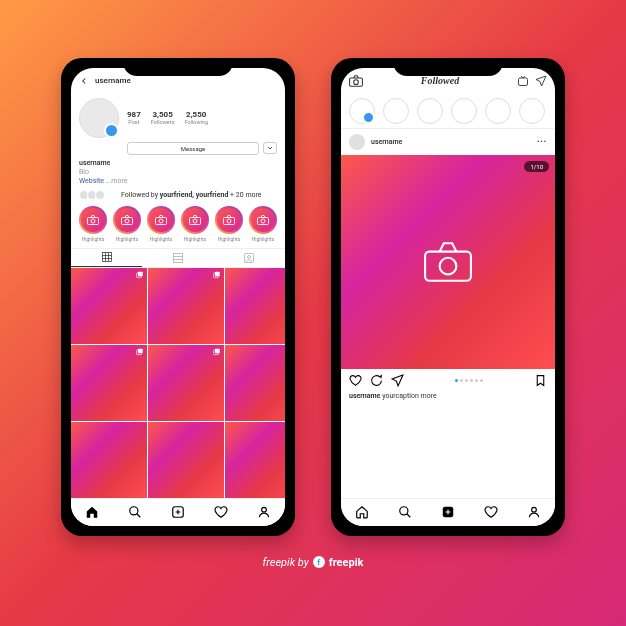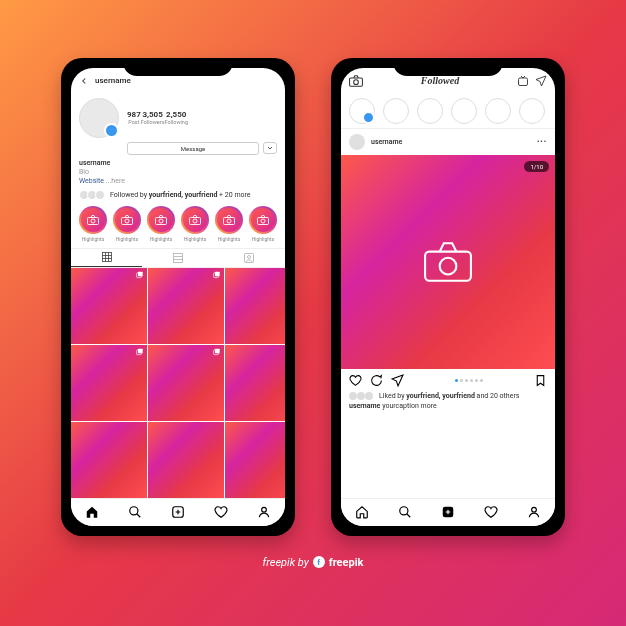--- a/index.html
+++ b/index.html
@@ -8,21 +8,21 @@
 .phone{width:234px;height:478px;background:#000;border-radius:21px;padding:10px;box-shadow:0 8px 18px rgba(0,0,0,.25);position:relative}
 .notch{position:absolute;left:50%;top:0;transform:translateX(-50%);width:110px;height:18px;background:#000;border-radius:0 0 14px 14px;z-index:3}
 .screen{width:100%;height:100%;background:#fff;border-radius:22px;overflow:hidden;display:flex;flex-direction:column;font-size:7px;color:#333}
 .ig-grad{background:linear-gradient(135deg,#fd5949,#d6249f,#e63946,#ff4e50)}
 
 .p-header{display:flex;align-items:center;gap:6px;height:26px;padding:0 8px}
 .back-ic{width:10px;height:10px;display:flex;align-items:center;justify-content:center}
 .p-stats{display:flex;align-items:center;gap:8px;padding:4px 8px}
 .avatar{width:40px;height:40px;border-radius:50%;background:#e9e9e9;border:1px solid #ddd;position:relative;flex-shrink:0}
 .avatar::after{content:"";position:absolute;right:-1px;bottom:-1px;width:11px;height:11px;border-radius:50%;background:#3897f0;border:2px solid #fff}
-.stats{display:flex;}
+.stats{display:flex;gap:10px}
 .stat{text-align:center}
 .stat .num{font-weight:700;font-size:8px}
 .stat .lbl{font-size:5.5px;color:#888}
 .msg-row{display:flex;gap:4px;padding:0 8px 4px 56px;align-items:center}
 .msg-btn{flex:1;border:1px solid #ccc;border-radius:3px;text-align:center;padding:2px 0;font-size:6px}
 .sq-btn{width:14px;height:12px;border:1px solid #ccc;border-radius:3px;display:flex;align-items:center;justify-content:center}
 .bio{padding:0 8px 4px;line-height:1.3}
 .bio .un{font-weight:600}
 .bio .gray{color:#999}
 .bio .link{color:#3a5a99}
@@ -109,28 +109,28 @@
   <div class="sq-btn">
     <svg width="8" height="8" viewBox="0 0 24 24" fill="none" stroke="#333" stroke-width="2.5">
               <path d="M6 9l6 6 6-6"></path>
             </svg>
   </div>
 </div>
 
 <div class="bio">
   <div class="un">username</div>
   <div class="gray">Bio</div>
-  <span class="link">Website</span> <span class="gray">...here</span>
+  <span class="link">Website</span> <span class="gray">...more</span>
 </div>
 
 <div class="mutual">
   <span class="dot"></span>
           <span class="dot"></span>
           <span class="dot"></span>
-  <span style="margin-left:3px"><span>Followed by</span> <b>yourfriend, yourfriend</b> <span>+ 20 more</span></span>
+  <span style="margin-left:14px"><span>Followed by</span> <b>yourfriend, yourfriend</b> <span>+ 20 more</span></span>
 </div>
 
 <div class="highlights">
   <div class="hl">
             <div class="ring">
               <div class="inner">
                 <svg width="12" height="10" viewBox="0 0 24 20" fill="none" stroke="#fff" stroke-width="1.8">
                   <rect x="1" y="5" width="22" height="14" rx="2"></rect>
                   <path d="M8 5l2-4h4l2 4"></path>
                   <circle cx="12" cy="12" r="4"></circle>
@@ -365,26 +365,20 @@
             <span class="pdot"></span>
             <span class="pdot"></span>
   </div>
   <span>
             <svg width="13" height="13" viewBox="0 0 24 24" fill="none" stroke="#000" stroke-width="2">
               <path d="M6 3h12v18l-6-4-6 4z"></path>
             </svg>
           </span>
 </div>
 
-<div class="liked-row">
-  <span class="d"></span>
-          <span class="d"></span>
-          <span class="d"></span>
-  <span style="margin-left:3px"><span>Liked by</span> <b>yourfriend, yourfriend</b> <span>and 20 others</span></span>
-</div>
 
 <div class="caption">
   <b>username</b> <span>yourcaption more</span>
 </div>
 
 <div style="flex:1"></div>
 
 <div class="bottom-nav">
   <span>
             <svg width="14" height="14" viewBox="0 0 24 24" fill="none" stroke="#000" stroke-width="2">

